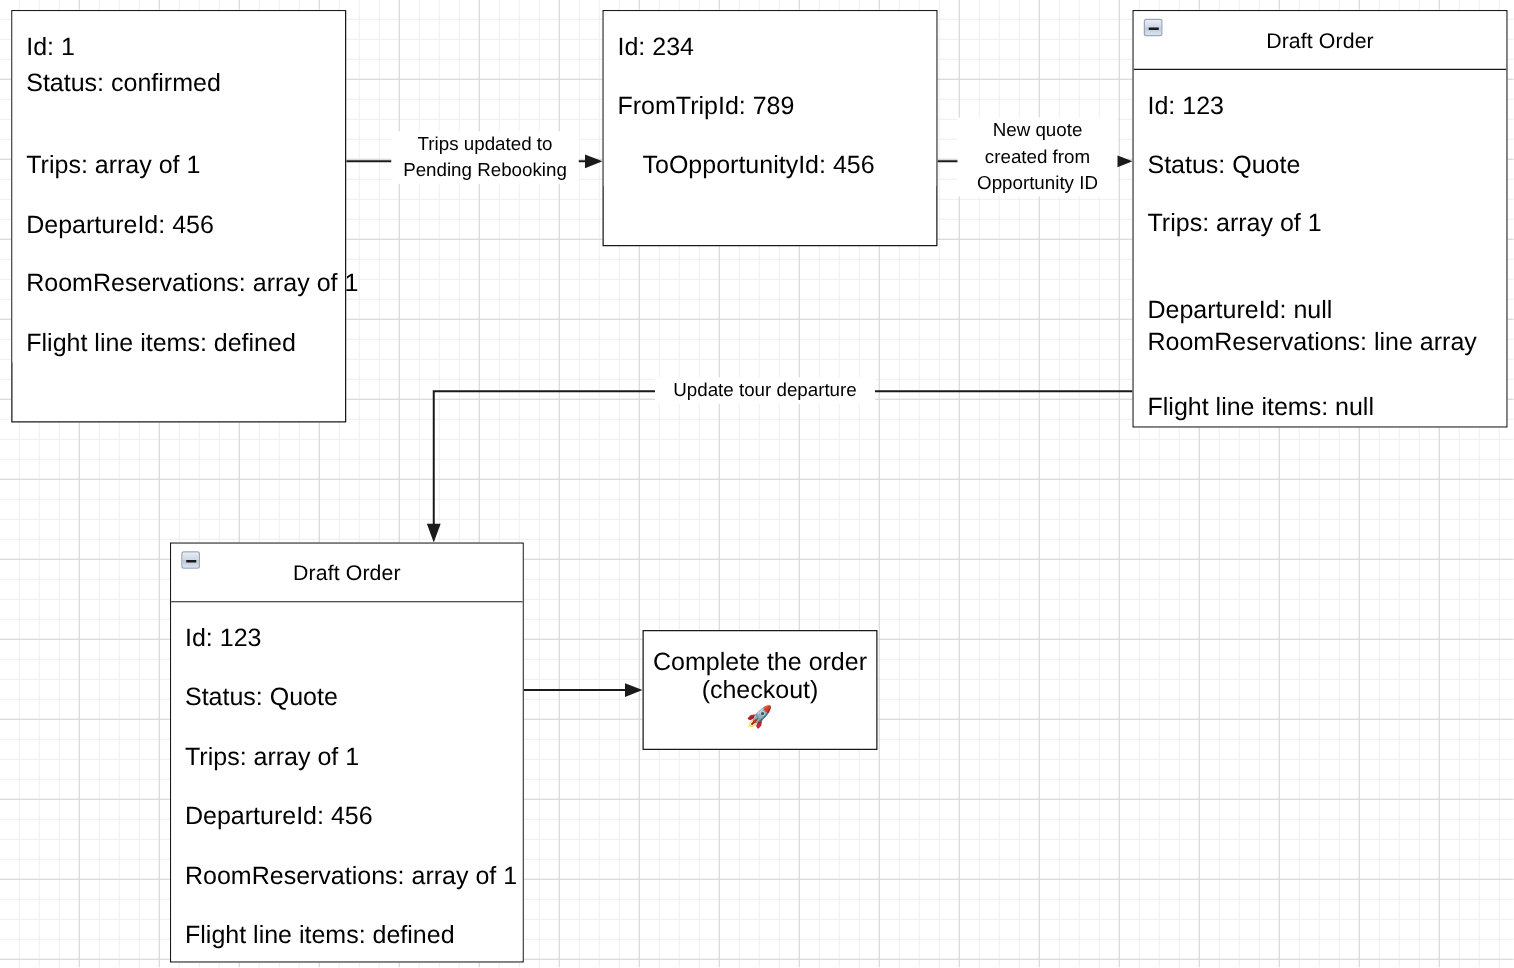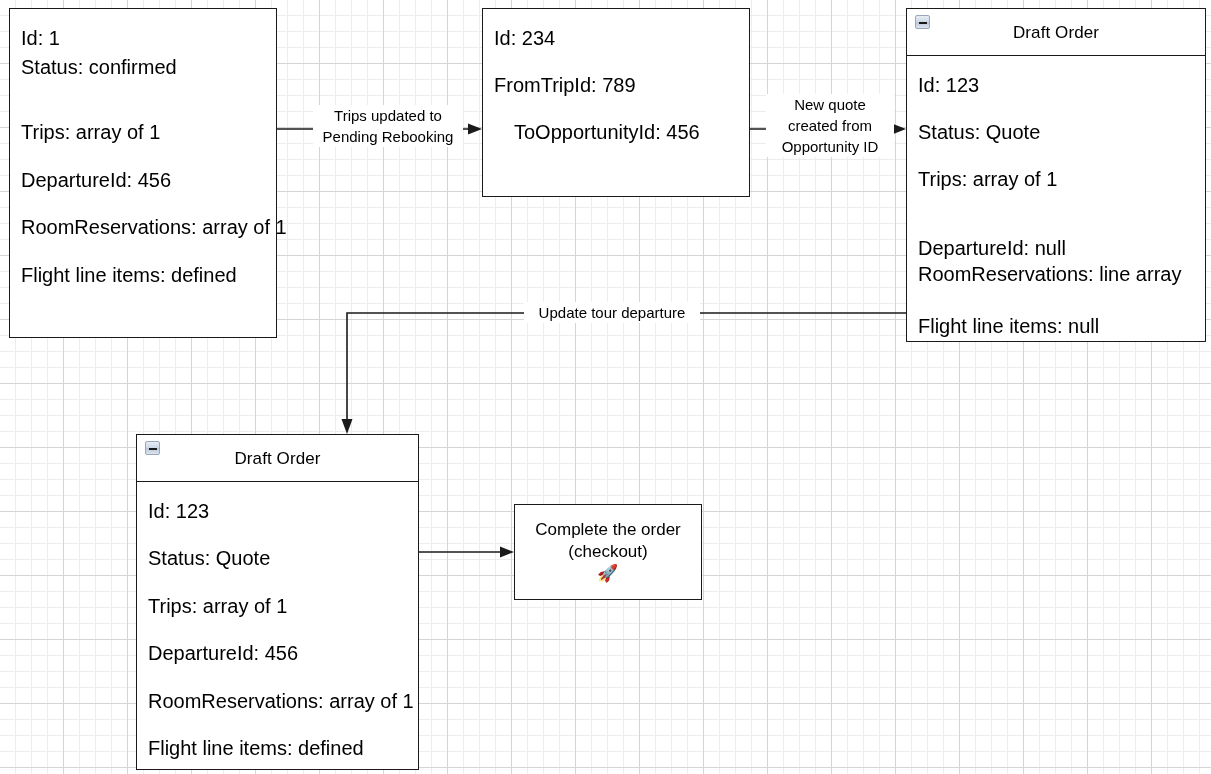--- a/index.html
+++ b/index.html
@@ -86,21 +86,21 @@
     box-sizing: border-box;
     background: #ffffff;
     border: 1.6px solid #1a1a1a;
     display: flex;
     flex-direction: column;
     align-items: center;
     justify-content: center;
     text-align: center;
   }
   .note-line {
-    font-size: 17px;
+    font-size: 20px;
     color: #000000;
     line-height: 22px;
     white-space: nowrap;
   }
   .note-emoji {
     font-size: 17px;
     line-height: 22px;
   }
 
   

